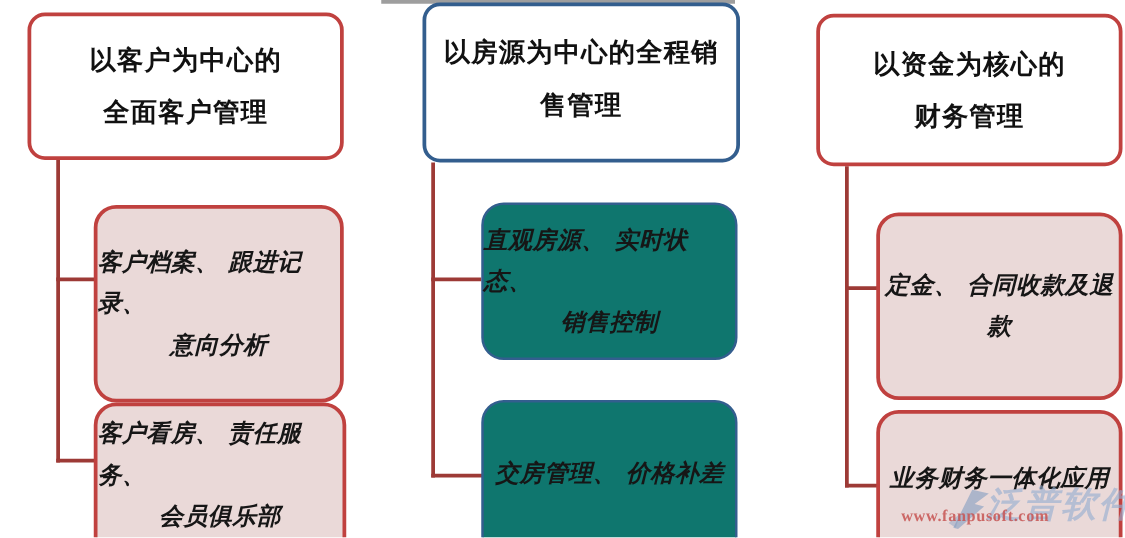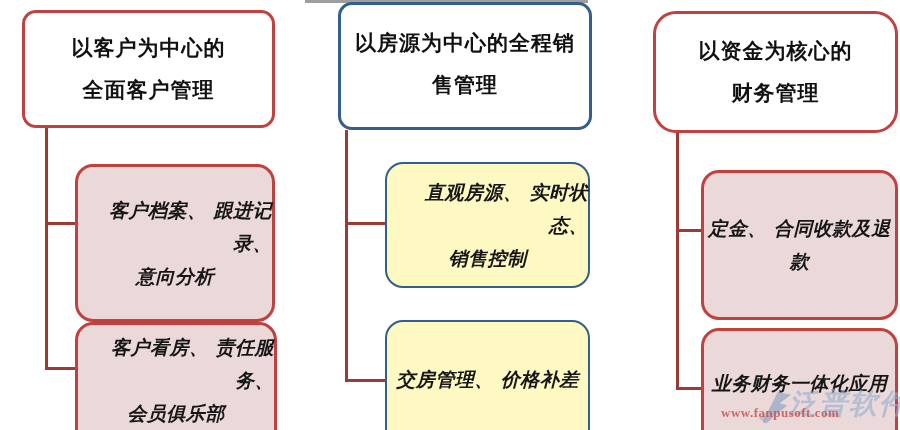--- a/index.html
+++ b/index.html
@@ -1,32 +1,32 @@
 <!DOCTYPE html>
 <html><head>
 <meta charset="utf-8">
 <style>
   html,body{margin:0;padding:0;background:#fff;}
   #canvas{
     position:relative;width:900px;height:430px;overflow:hidden;
     background:#fff;font-family:"DejaVu Sans",sans-serif;
   }
   .box{position:absolute;box-sizing:border-box;display:flex;flex-direction:column;
-       align-items:center;justify-content:center;text-align:right;}
+       align-items:center;justify-content:center;text-align:left;}
   .header-box{
     background:#ffffff;border:3px solid #c0413f;border-radius:14px;
     font-weight:700;font-size:21px;color:#111;line-height:42px;letter-spacing:1px;
   }
   .header-box.blue{border-color:#335e8e;font-family:Liberation Mono, monospace;}
   .child-box{
     background:#ead9d8;border:3px solid #c0413f;border-radius:18px;
     font-weight:700;font-style:italic;font-size:19px;color:#161616;
     line-height:33px;letter-spacing:0.5px;
   }
-  .child-box.blue{background:#fef9c3;border-color:#335e8e;border-width:2.5px;}
+  .child-box.blue{background:#0f766e;border-color:#335e8e;border-width:2.5px;}
   .hline,.vline{position:absolute;background:#9d3a36;}
   .topbar{position:absolute;left:305px;top:0;width:283px;height:3px;background:#9e9e9e;}
   .wm{position:absolute;z-index:5;pointer-events:none;}
   .wm-brand{
     left:789px;top:385px;font-size:28px;font-weight:700;font-style:italic;
     color:rgba(148,173,208,0.62);letter-spacing:2px;white-space:nowrap;
   }
   .wm-url{
     left:721px;top:405px;font-family:"Liberation Serif","DejaVu Serif",serif;
     font-size:13px;font-weight:700;color:rgba(199,83,82,0.85);white-space:nowrap;
@@ -66,21 +66,21 @@
   <div class="hline" style="left:345px;top:379px;width:42px;height:3px;"></div>
   <div class="box child-box blue" style="left:385px;top:162px;width:205px;height:126px;">
     <div>直观房源、 实时状态、</div>
     <div>销售控制</div>
   </div>
   <div class="box child-box blue" style="left:385px;top:320px;width:205px;height:118px;border-radius:18px 18px 0 0;">
     <div>交房管理、 价格补差</div>
     <div></div>
   </div>
 
-  <div class="box header-box" style="left:653px;top:11px;width:245px;height:122px;border-radius:23px;">
+  <div class="box header-box" style="left:653px;top:11px;width:245px;height:122px;">
     <div>以资金为核心的</div>
     <div>财务管理</div>
   </div>
   <div class="vline" style="left:676px;top:133px;width:3px;height:257px;"></div>
   <div class="hline" style="left:676px;top:229px;width:27px;height:3px;"></div>
   <div class="hline" style="left:676px;top:387px;width:28px;height:3px;"></div>
   <div class="box child-box" style="left:701px;top:170px;width:197px;height:150px;">
     <div>定金、 合同收款及退</div>
     <div>款</div>
   </div>

